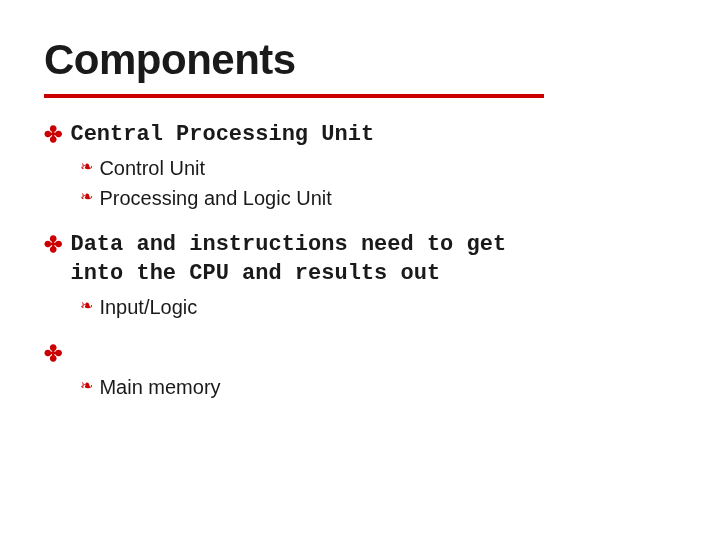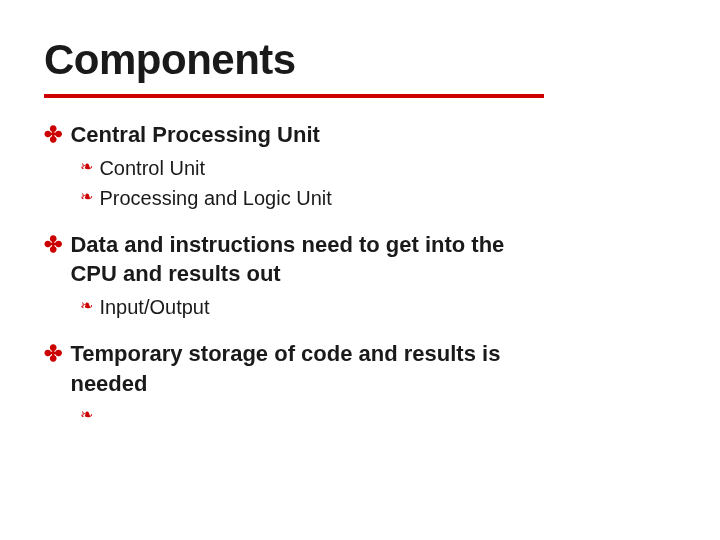--- a/index.html
+++ b/index.html
@@ -59,20 +59,21 @@
       margin-top: 1px;
       flex-shrink: 0;
       line-height: 1.3;
     }
 
     .bullet-level1-text {
       font-size: 22px;
       font-weight: bold;
       color: #1a1a1a;
       line-height: 1.35;
+      font-family: Liberation Mono, monospace;
     }
 
     .sub-bullets {
       margin-left: 36px;
       margin-top: 4px;
       display: flex;
       flex-direction: column;
       gap: 2px;
     }
 
@@ -127,31 +128,31 @@
     </div>
 
     <div class="section">
       <div class="bullet-level1">
         <span class="bullet-level1-icon">✤</span>
         <span class="bullet-level1-text">Data and instructions need to get into the CPU and results out</span>
       </div>
       <div class="sub-bullets">
         <div class="bullet-level2">
           <span class="bullet-level2-icon">❧</span>
-          <span class="bullet-level2-text">Input/Output</span>
+          <span class="bullet-level2-text">Input/Logic</span>
         </div>
       </div>
     </div>
 
     <div class="section">
       <div class="bullet-level1">
         <span class="bullet-level1-icon">✤</span>
-        <span class="bullet-level1-text">Temporary storage of code and results is needed</span>
       </div>
       <div class="sub-bullets">
         <div class="bullet-level2">
           <span class="bullet-level2-icon">❧</span>
+          <span class="bullet-level2-text">Main memory</span>
         </div>
       </div>
     </div>
 
   </div>
 </div>
 
 </body></html>

